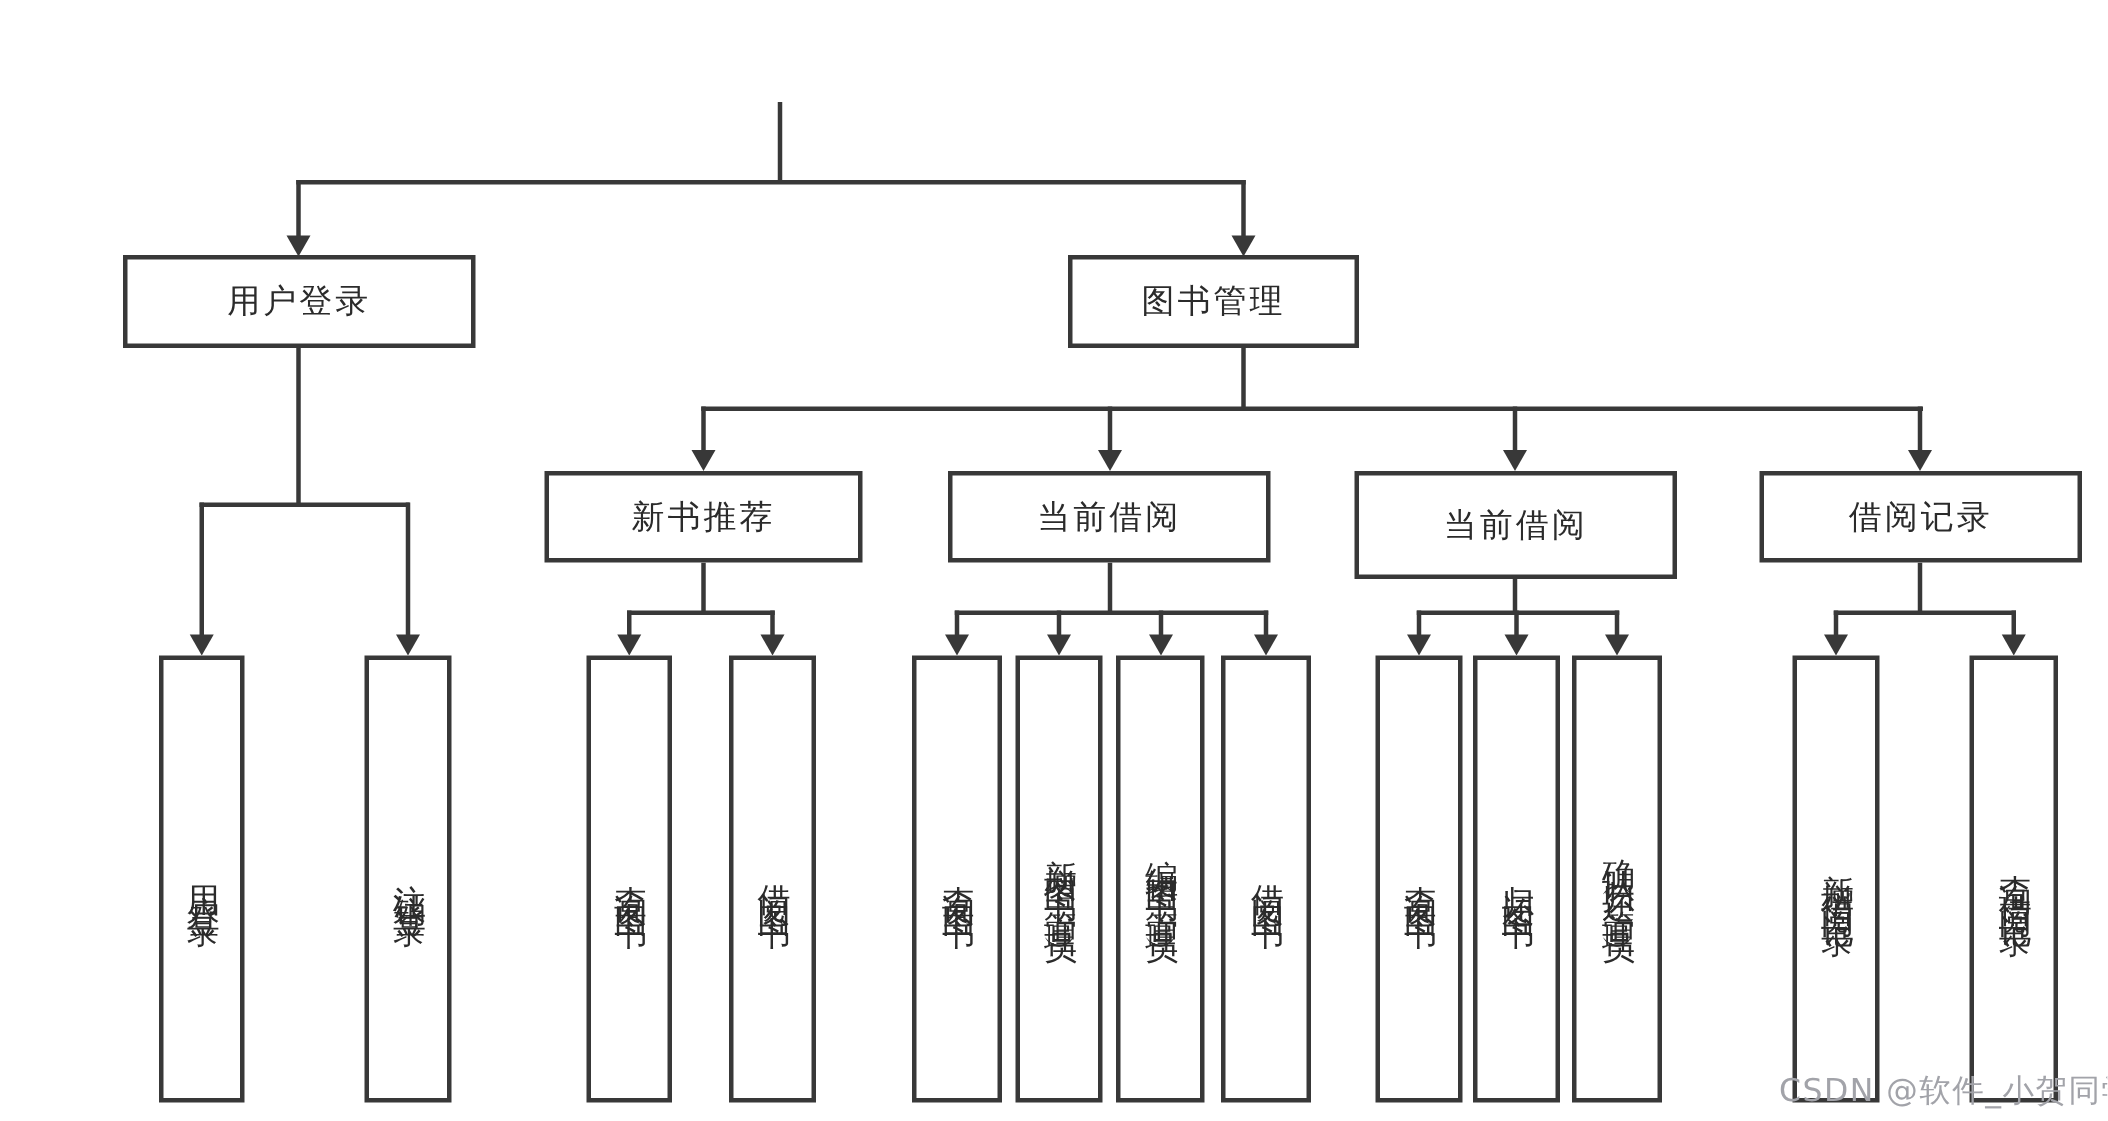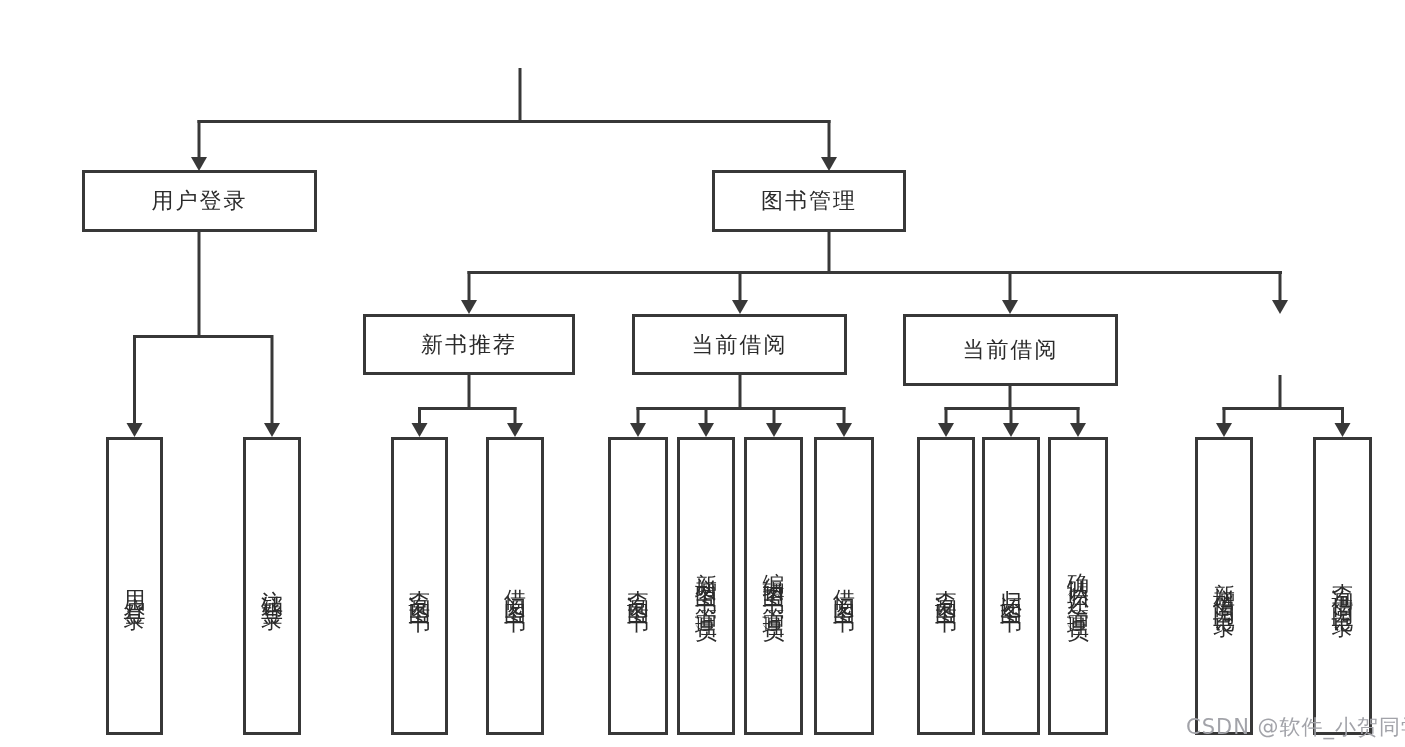--- a/index.html
+++ b/index.html
@@ -134,20 +134,21 @@
     </g>
   </svg>
 
 
   <div class="node" style="left:82px; top:170px; width:235px; height:62px;">用户登录</div>
   <div class="node" style="left:712px; top:170px; width:194px; height:62px;">图书管理</div>
 
   <div class="node" style="left:363px; top:314px; width:212px; height:61px;font-family:Liberation Serif, serif;">新书推荐</div>
   <div class="node" style="left:632px; top:314px; width:215px; height:61px;">当前借阅</div>
   <div class="node" style="left:903px; top:314px; width:215px; height:72px;">当前借阅</div>
+  <div class="node" style="left:1173px; top:314px; width:215px; height:61px;">借阅记录</div>
 
   <div class="node vtext" style="left:106px; top:437px; width:57px; height:298px;">用户登录</div>
   <div class="node vtext" style="left:243px; top:437px; width:58px; height:298px;">注销登录</div>
 
   <div class="node vtext" style="left:391px; top:437px; width:57px; height:298px;">查询图书</div>
   <div class="node vtext" style="left:486px; top:437px; width:58px; height:298px;">借阅图书</div>
 
   <div class="node vtext" style="left:608px; top:437px; width:60px; height:298px;">查询图书</div>
   <div class="node vtext" style="left:677px; top:437px; width:58px; height:298px;">新增图书（管理员）</div>
   <div class="node vtext" style="left:744px; top:437px; width:59px; height:298px;">编辑图书（管理员）</div>

